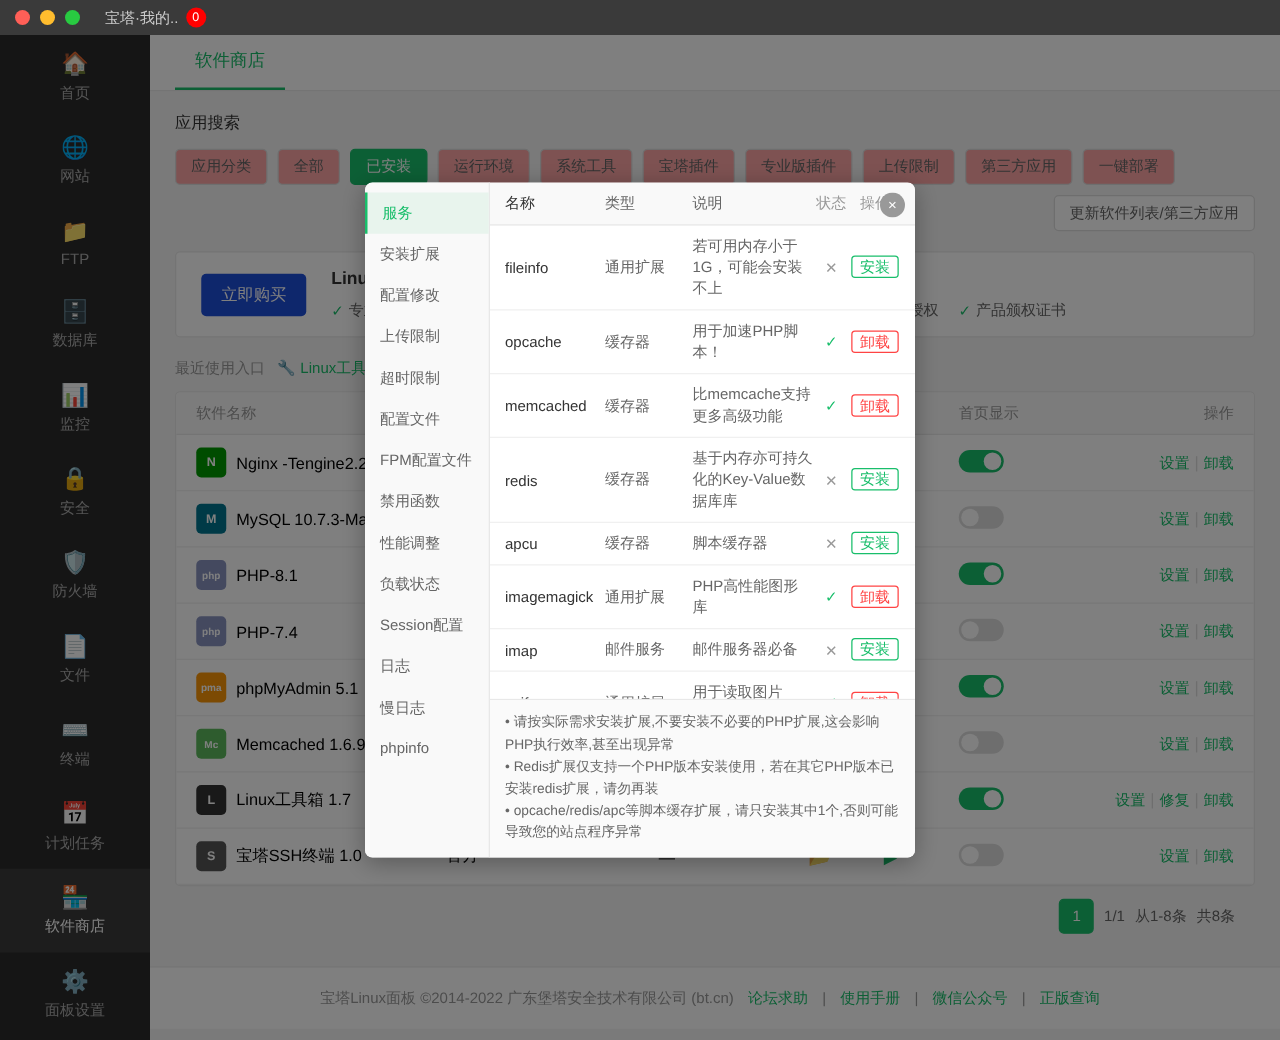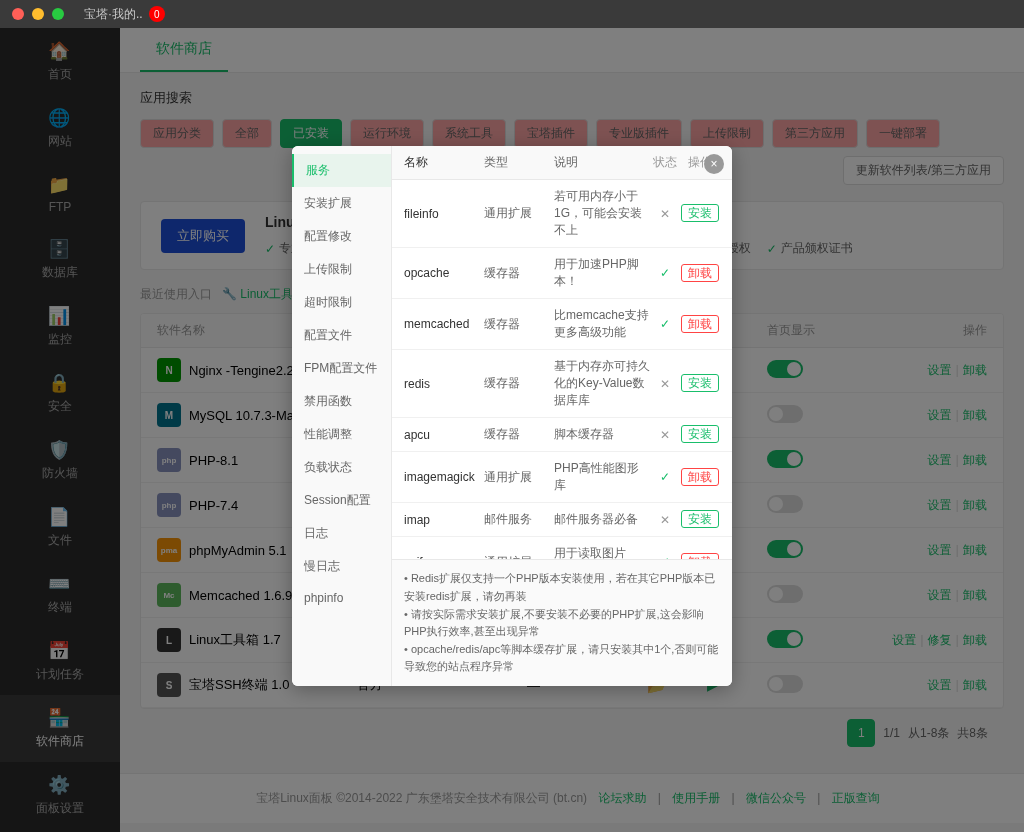--- a/index.html
+++ b/index.html
@@ -497,19 +497,19 @@
           <div class="mcol-name">exif</div>
           <div class="mcol-type">通用扩展</div>
           <div class="mcol-desc">用于读取图片EXIF信息</div>
           <div class="mcol-status"><span class="status-check">✓</span></div>
           <div class="mcol-action"><span class="uninstall-btn">卸载</span></div>
         </div>
 
       </div>
 
       <div class="modal-footer">
+        <p>请按实际需求安装扩展,不要安装不必要的PHP扩展,这会影响PHP执行效率,甚至出现异常</p>
         <p>Redis扩展仅支持一个PHP版本安装使用，若在其它PHP版本已安装redis扩展，请勿再装</p>
-        <p>请按实际需求安装扩展,不要安装不必要的PHP扩展,这会影响PHP执行效率,甚至出现异常</p>
         <p>opcache/redis/apc等脚本缓存扩展，请只安装其中1个,否则可能导致您的站点程序异常</p>
       </div>
     </div>
   </div>
 </div>
 
 </body></html>

